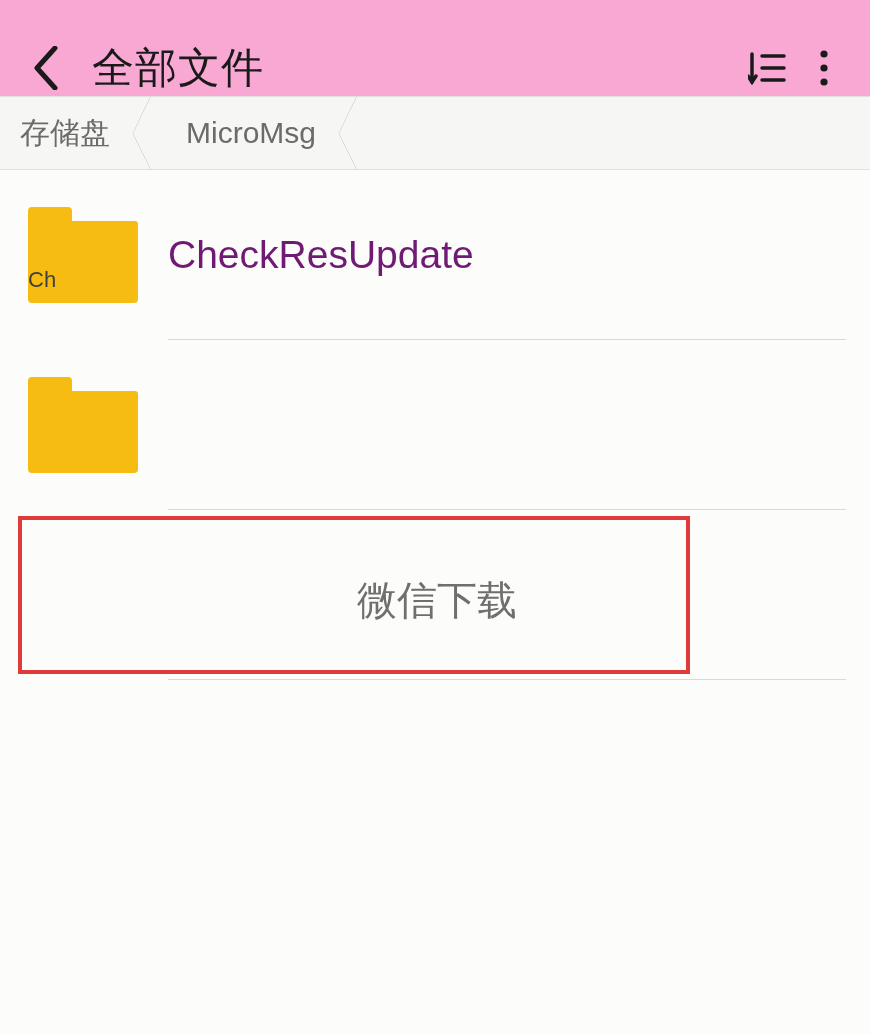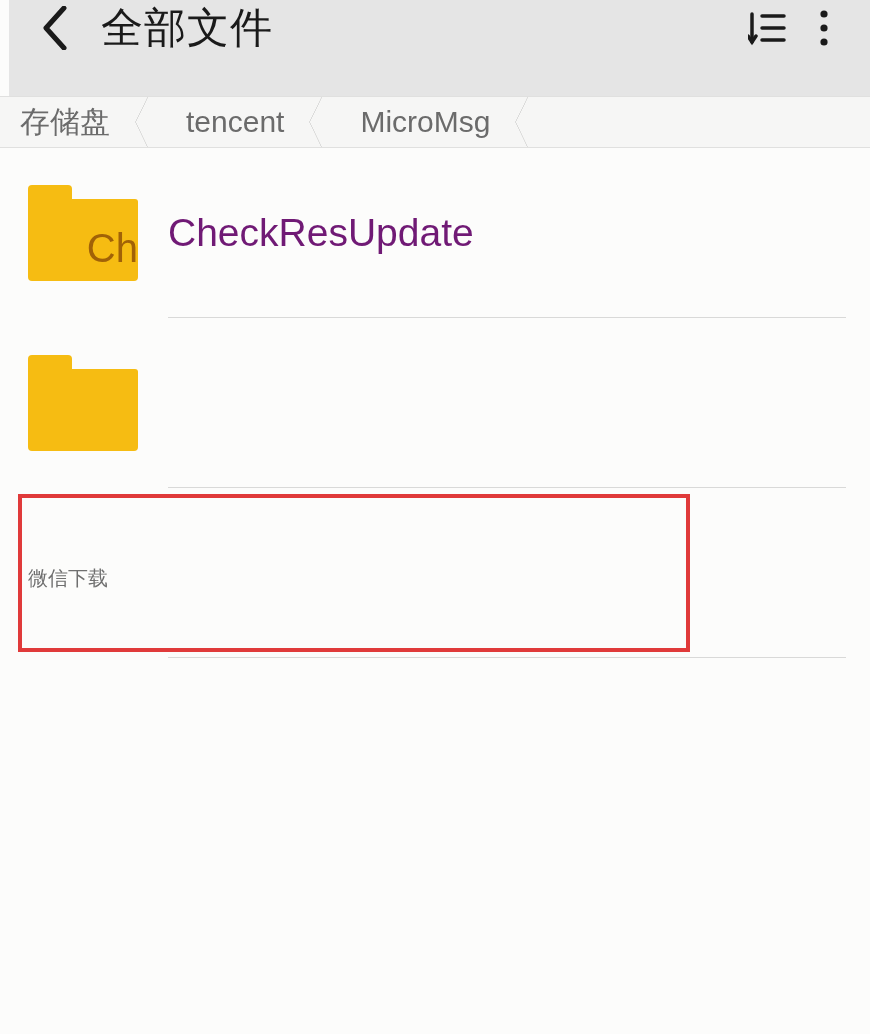--- a/index.html
+++ b/index.html
@@ -4,30 +4,30 @@
   <style>
     * { margin:0; padding:0; box-sizing:border-box; }
     body {
       width:870px; height:1034px; background:#fcfcfb;
       font-family: -apple-system, "Helvetica Neue", Arial, "PingFang SC", "Microsoft YaHei", sans-serif;
       color:#1a1a1a; overflow:hidden;
     }
 
     
     .topbar {
-      height:96px; display:flex; align-items:flex-start;
-      padding:0 18px 0 24px; background:#e5e5e5;margin-left:9px;
+      height:96px; display:flex; align-items:flex-end;
+      padding:0 18px 0 24px; background:#f9a8d4;
     }
     .back-btn { width:44px; height:56px; display:flex; align-items:center; justify-content:center; }
     .title { font-size:42px; font-weight:400; margin-left:24px; flex:1; letter-spacing:1px; }
     .sort-btn, .menu-btn { width:56px; height:56px; display:flex; align-items:center; justify-content:center; }
 
     
     .breadcrumb {
-      height:52px; display:flex; align-items:stretch; background:#f6f6f5;
+      height:74px; display:flex; align-items:stretch; background:#f6f6f5;
       border-top:1px solid #e0e0df; border-bottom:1px solid #e0e0df;
       font-size:30px; color:#6b6b6b;
     }
     .crumb {
       position:relative; display:flex; align-items:center; padding:0 44px 0 32px;
     }
     .crumb:first-child { padding-left:20px; }
     .crumb::after {
       content:""; position:absolute; right:-1px; top:0; bottom:0; width:28px;
       background:
@@ -57,27 +57,27 @@
     }
     .folder-tab {
       position:absolute; left:0; top:0; width:44px; height:18px;
       background:#f6bc12; border-radius:4px 4px 0 0;
     }
     .folder-body {
       position:absolute; left:0; right:0; top:14px; bottom:0;
       background:#f6bc12; border-radius:3px 3px 4px 4px;
     }
     .folder-label {
-      position:absolute; left:0; right:0; bottom:10px; text-align:right;
-      font-size:40px; color:#a16207; font-weight:400;
+      position:absolute; left:0; right:0; bottom:10px; text-align:left;
+      font-size:22px; color:#404040; font-weight:400;
     }
 
     .row-text { flex:1; display:flex; flex-direction:column; justify-content:center; }
     .row-name { font-size:39px; color:#701a75; line-height:1.25; }
-    .row-sub  { font-size:20px; color:#6f6f6f; margin-top:10px; }
+    .row-sub  { font-size:40px; color:#6f6f6f; margin-top:10px;text-align:center; }
 
     .highlight-box {
       position:absolute; left:18px; right:180px; top:6px; bottom:6px;
       border:4px solid #e03a3a; pointer-events:none;
     }
   </style>
 </head>
 <body>
 
 <div class="topbar">
@@ -103,23 +103,20 @@
       <circle cx="5" cy="6" r="3.6" fill="#1a1a1a"></circle>
       <circle cx="5" cy="20" r="3.6" fill="#1a1a1a"></circle>
       <circle cx="5" cy="34" r="3.6" fill="#1a1a1a"></circle>
     </svg>
   </div>
 </div>
 
 <div class="breadcrumb">
   <div class="crumb">
       <span>存储盘</span>
-    </div>
-  <div class="crumb">
-      <span>tencent</span>
     </div>
   <div class="crumb">
       <span>MicroMsg</span>
     </div>
 </div>
 
 <div class="list">
 
   <div class="row">
     <div class="folder-icon">

